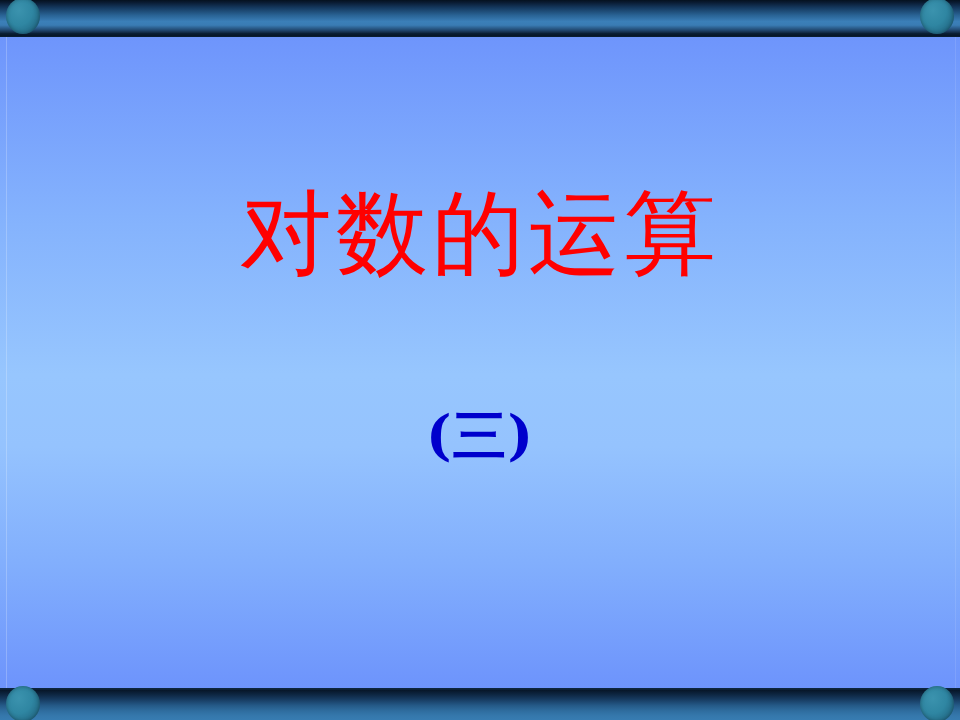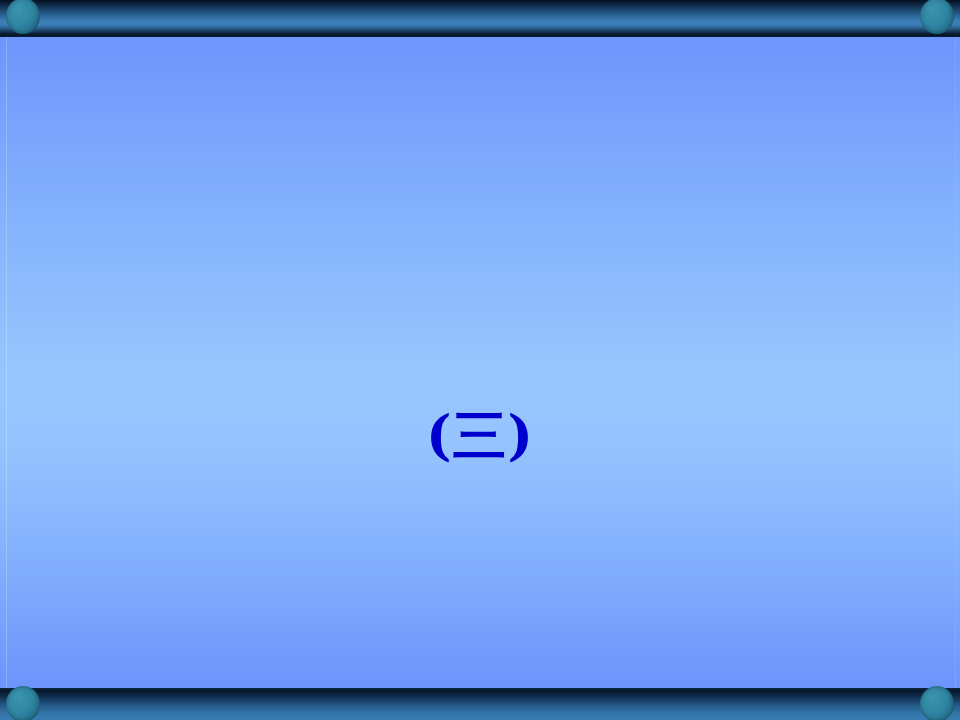--- a/index.html
+++ b/index.html
@@ -162,20 +162,23 @@
 
 <div class="slide">
 
   <div class="slide-frame"></div>
 
   <div class="bar-top"></div>
   <div class="bar-top-edge"></div>
   <div class="corner-dot tl"></div>
   <div class="corner-dot tr"></div>
 
+  <div class="title-block">
+    <h1 class="slide-title">对数的运算</h1>
+  </div>
 
   <div class="subtitle-block">
     <p class="slide-subtitle">(三)</p>
   </div>
 
   <div class="bar-bottom-edge"></div>
   <div class="bar-bottom"></div>
   <div class="corner-dot bl"></div>
   <div class="corner-dot br"></div>
 

